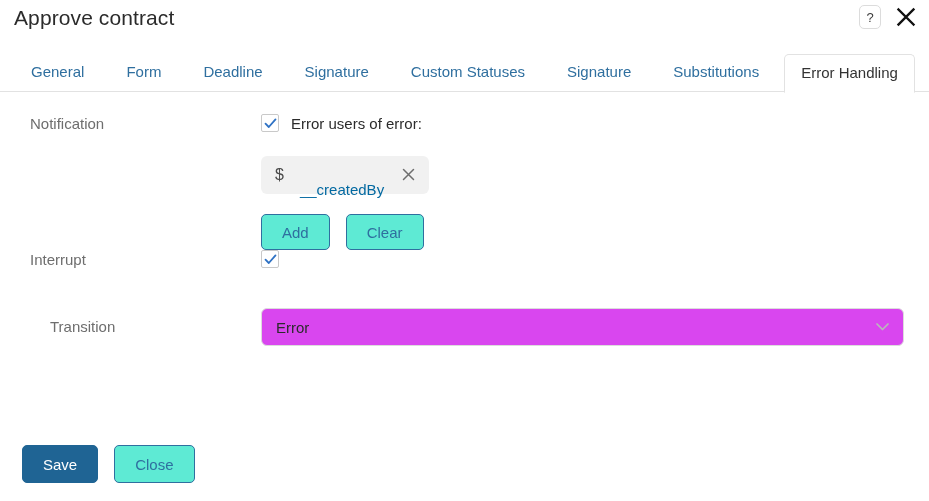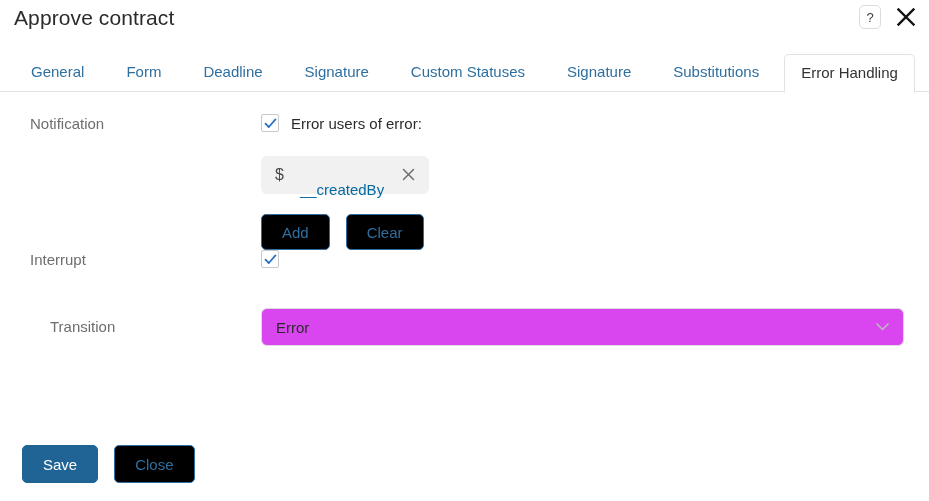--- a/index.html
+++ b/index.html
@@ -197,21 +197,21 @@
     padding: 0 20px;
     height: 36px;
     display: inline-flex;
     align-items: center;
     justify-content: center;
     cursor: pointer;
     box-sizing: border-box;
     white-space: nowrap;
   }
   .btn-outline {
-    background: #000000;
+    background: #5eead4;
     border: 1px solid #2f6f9f;
     color: #2f6f9f;
     text-align: center;
   }
   .btn-primary {
     background: #1f6494;
     border: 1px solid #1f6494;
     color: #ffffff;
     text-align: right;
   }

